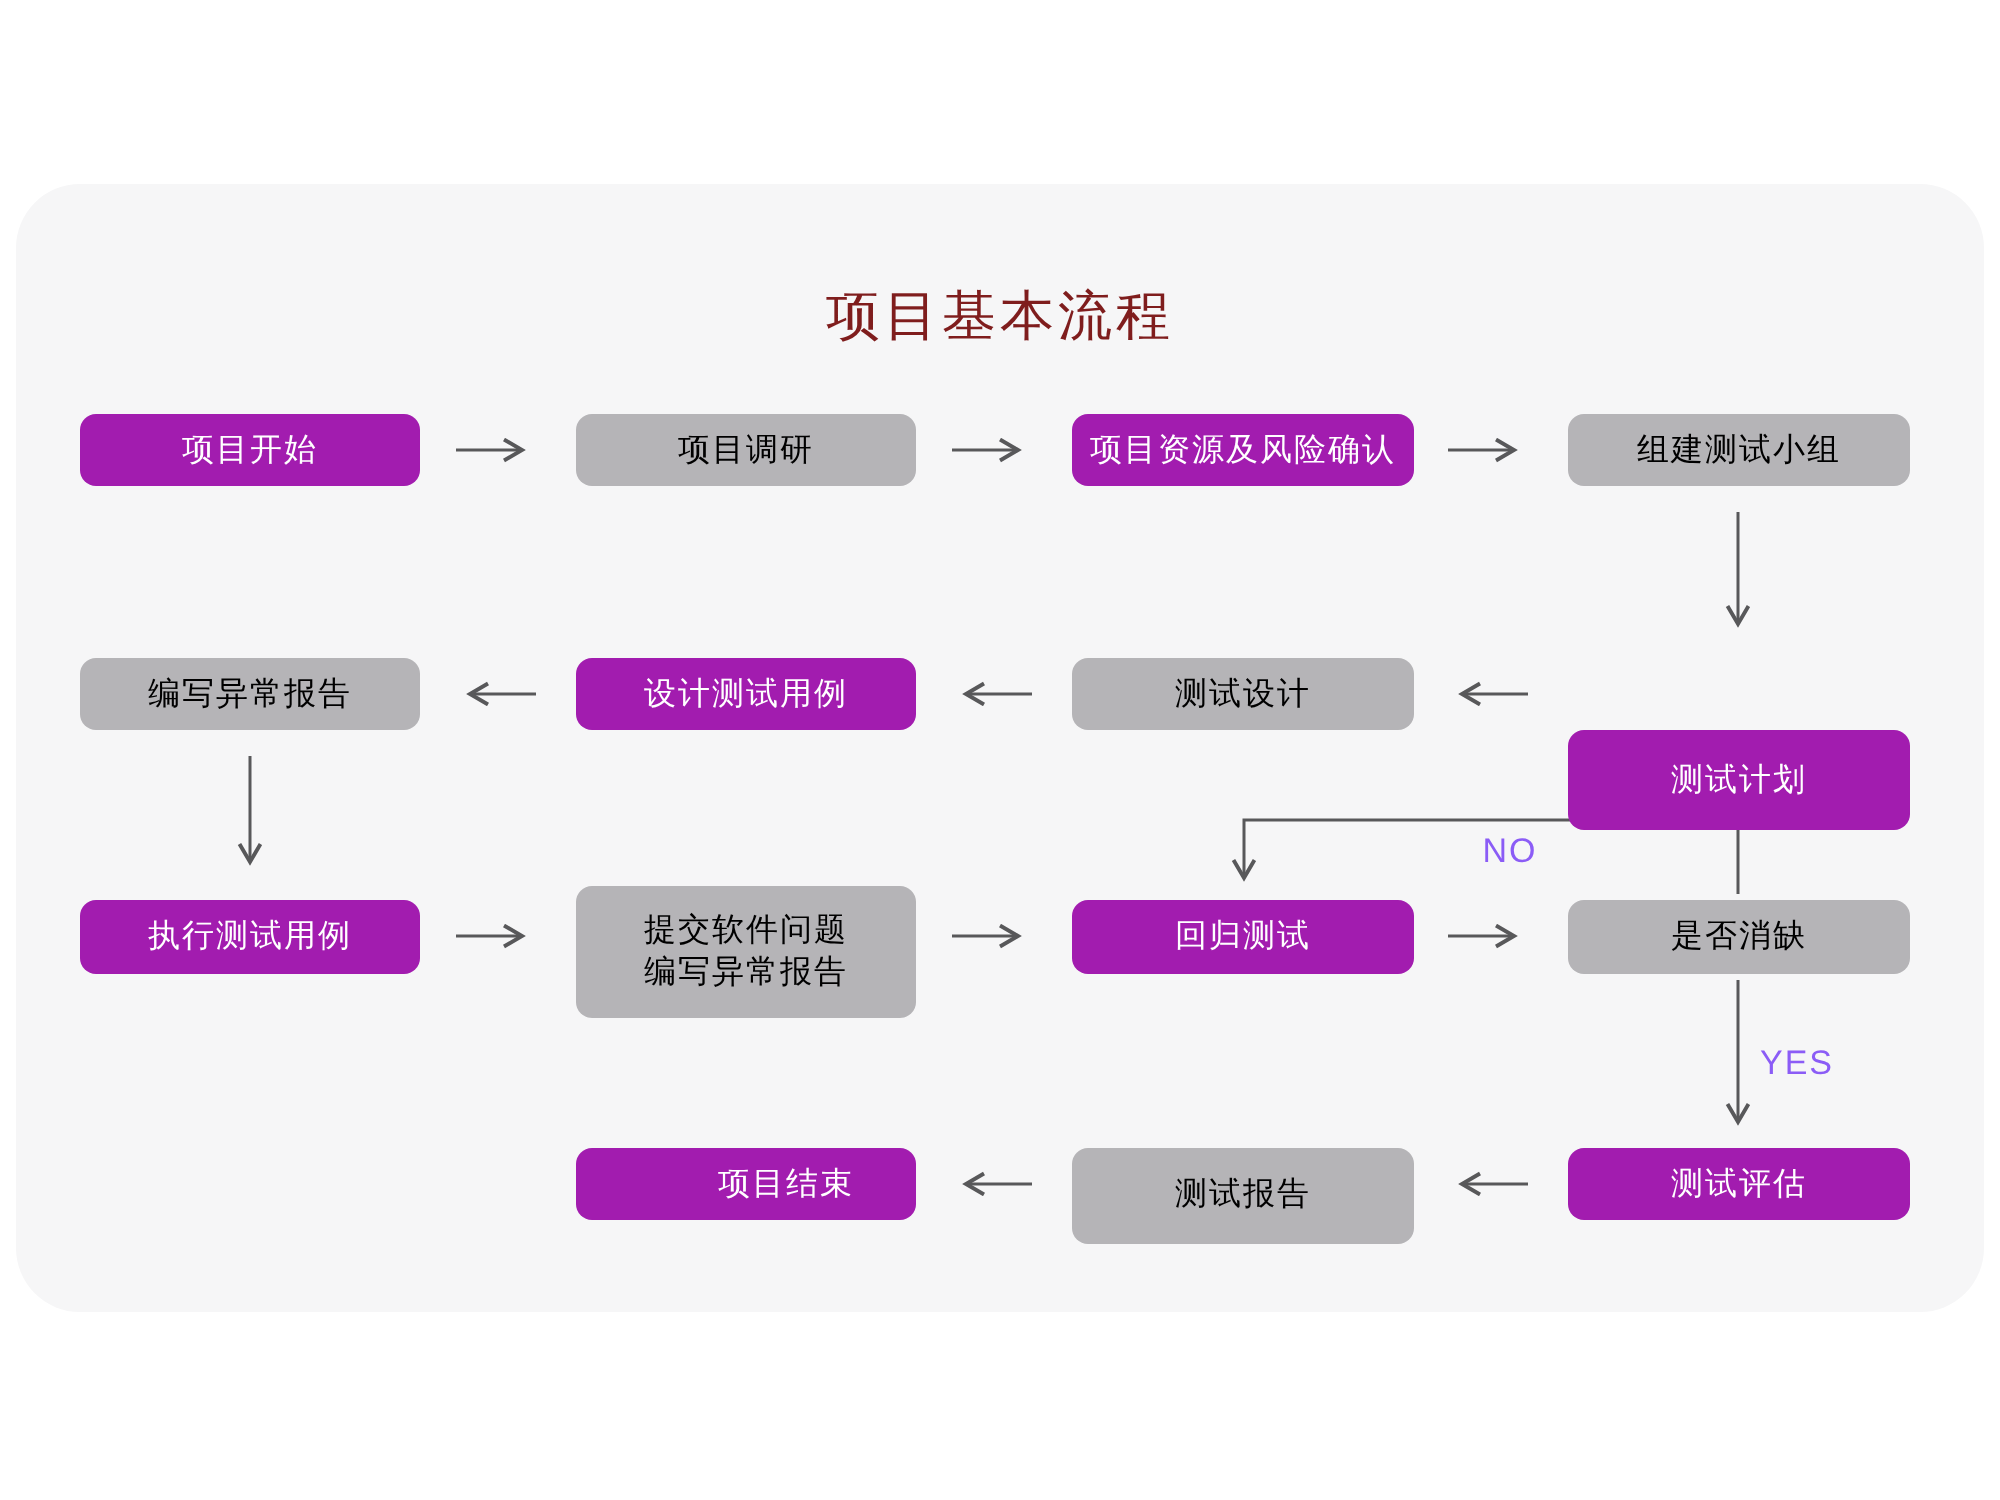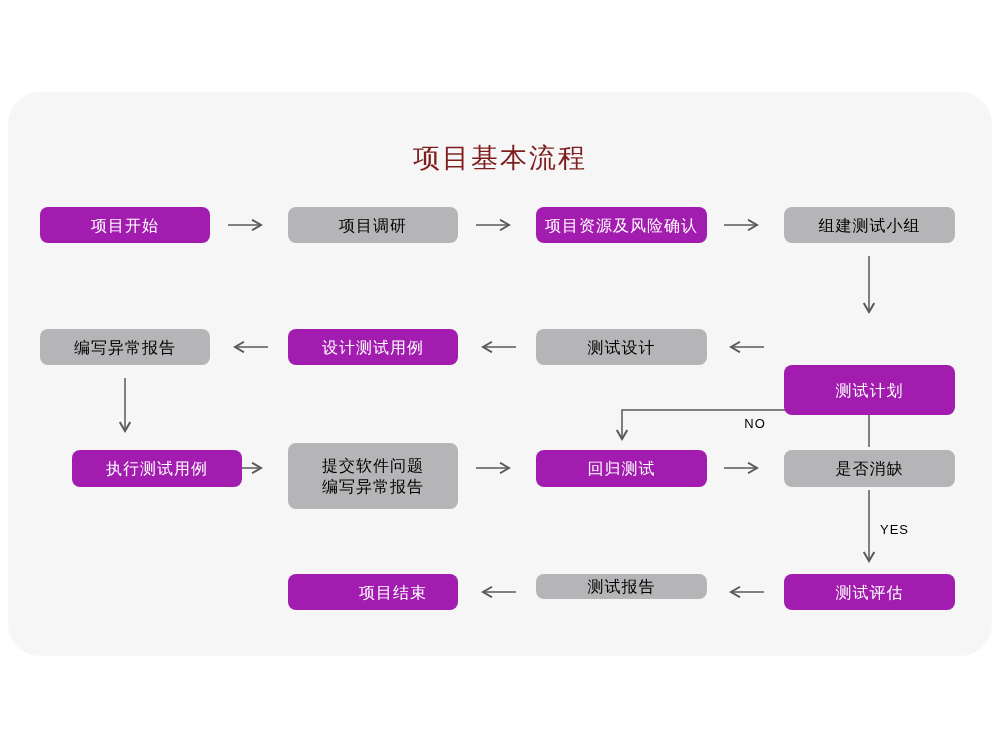--- a/index.html
+++ b/index.html
@@ -36,22 +36,22 @@
     font-size: 16px;
     letter-spacing: 1px;
     text-align: center;
     line-height: 21px;
     white-space: pre-line;
   }
   .node.purple { background: #a21caf; color: #ffffff; }
   .node.gray   { background: #b5b4b7; color: #000000; }
   .edge-label {
     position: absolute;
-    font-size: 13px;
-    color: #000000;
+    font-size: 17px;
+    color: #8b5cf6;
     letter-spacing: 1px;
   }
   svg.connectors {
     position: absolute;
     left: 0; top: 0;
     width: 1000px; height: 750px;
   }
 </style>
 </head>
 <body>
@@ -94,24 +94,24 @@
 <div class="node purple" style="left:40px;  top:207px; width:170px; height:36px;">项目开始</div>
 <div class="node gray" style="left:288px; top:207px; width:170px; height:36px;">项目调研</div>
 <div class="node purple" style="left:536px; top:207px; width:171px; height:36px;">项目资源及风险确认</div>
 <div class="node gray" style="left:784px; top:207px; width:171px; height:36px;text-align:right;">组建测试小组</div>
 
 <div class="node purple" style="left:784px; top:329px; width:171px; height:50px;margin-top:36px;">测试计划</div>
 <div class="node gray" style="left:536px; top:329px; width:171px; height:36px;">测试设计</div>
 <div class="node purple" style="left:288px; top:329px; width:170px; height:36px;">设计测试用例</div>
 <div class="node gray" style="left:40px;  top:329px; width:170px; height:36px;">编写异常报告</div>
 
-<div class="node purple" style="left:40px;  top:450px; width:170px; height:37px;margin-left:32px;">执行测试用例</div>
+<div class="node purple" style="left:40px;  top:450px; width:170px; height:37px;">执行测试用例</div>
 <div class="node gray" style="left:288px; top:443px; width:170px; height:66px;">提交软件问题
 编写异常报告</div>
 <div class="node purple" style="left:536px; top:450px; width:171px; height:37px;">回归测试</div>
 <div class="node gray" style="left:784px; top:450px; width:171px; height:37px;">是否消缺</div>
 
 <div class="node purple" style="left:784px; top:574px; width:171px; height:36px;">测试评估</div>
-<div class="node gray" style="left:536px; top:574px; width:171px; height:25px;">测试报告</div>
+<div class="node gray" style="left:536px; top:574px; width:171px; height:48px;font-family:Liberation Mono, monospace;">测试报告</div>
 <div class="node purple" style="left:288px; top:574px; width:170px; height:36px;padding-left:40px;">项目结束</div>
 
 <div class="edge-label" style="left:725px; top:416px; width:60px; text-align:center;">NO</div>
 <div class="edge-label" style="left:880px; top:522px;text-align:right;">YES</div>
 
 </body></html>

